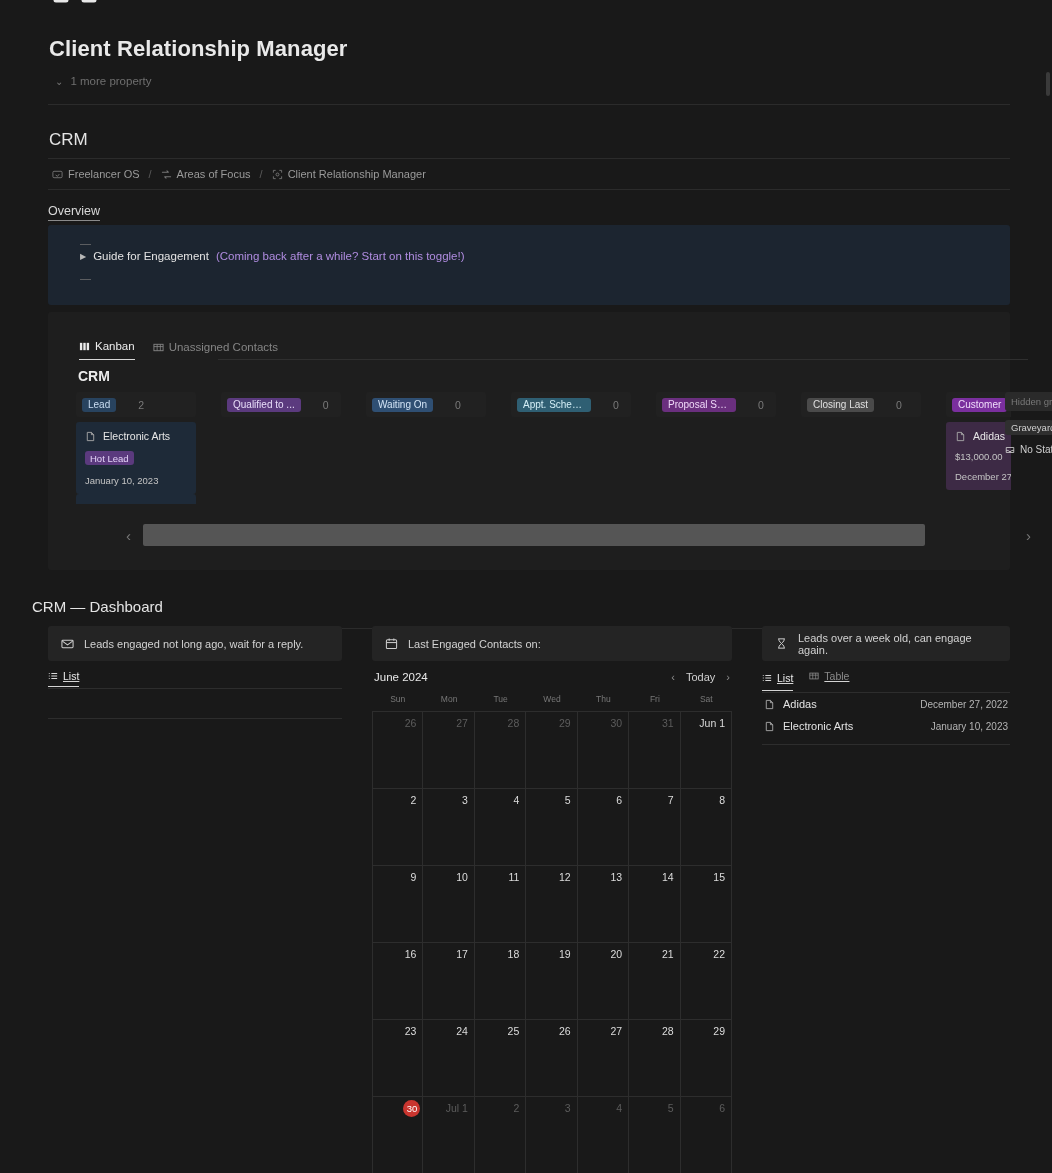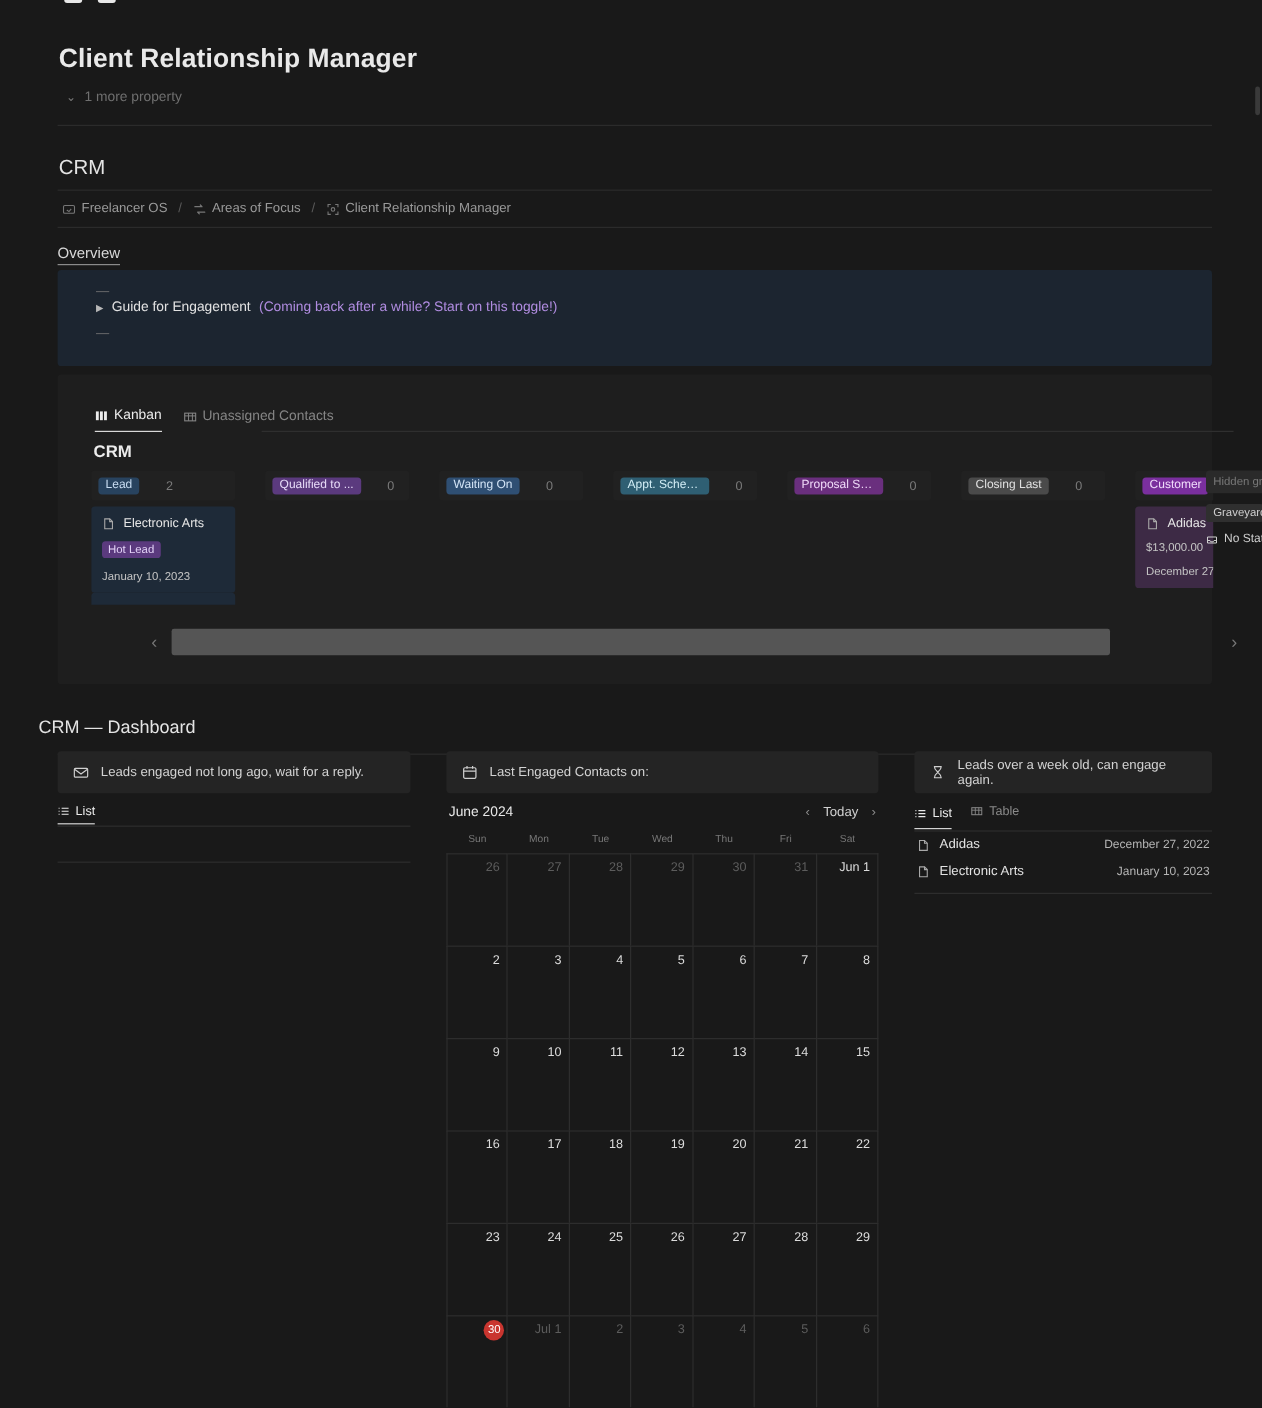--- a/index.html
+++ b/index.html
@@ -105,21 +105,21 @@
   .dash-title { position: absolute; left: 32px; top: 598px; font-size: 15px; color: #e4e4e4; text-align: center; }
   .dash-col { position: absolute; top: 610px; margin-top: 16px; }
   .col-a { left: 48px; width: 294px; }
   .col-b { left: 372px; width: 360px; }
   .col-c { left: 762px; width: 248px; }
   .widget-head {
     background: #242424; border-radius: 3px; height: 35px;
     display: flex; align-items: center; gap: 10px; padding: 0 13px;
     font-size: 11px; color: #d2d2d2;
   }
-  .view-tabs { display: flex; gap: 16px; margin-top: 9px; padding-bottom: 6px; border-bottom: 1px solid #2d2d2d; }
+  .view-tabs { display: flex; gap: 16px; margin-top: 9px; padding-bottom: 6px; border-bottom: 1px solid #2d2d2d; text-decoration: underline; }
   .view-tab { display: flex; align-items: center; gap: 5px; font-size: 10.5px; color: #8a8a8a; padding-bottom: 4px; }
   .view-tab.active { color: #ebebeb; border-bottom: 1.5px solid #d4d4d4; margin-bottom: -5px; }
   .list-empty { height: 30px; border-bottom: 1px solid #2d2d2d; }
   .list-row {
     display: flex; align-items: center; justify-content: space-between;
     padding: 5px 2px; font-size: 11px; color: #e2e2e2;
   }
   .list-row .lft { display: flex; align-items: center; gap: 8px; }
   .list-row .rgt { font-size: 10px; color: #b4b4b4; }
   .list-rule { height: 1px; background: #2d2d2d; margin-top: 7px; }

